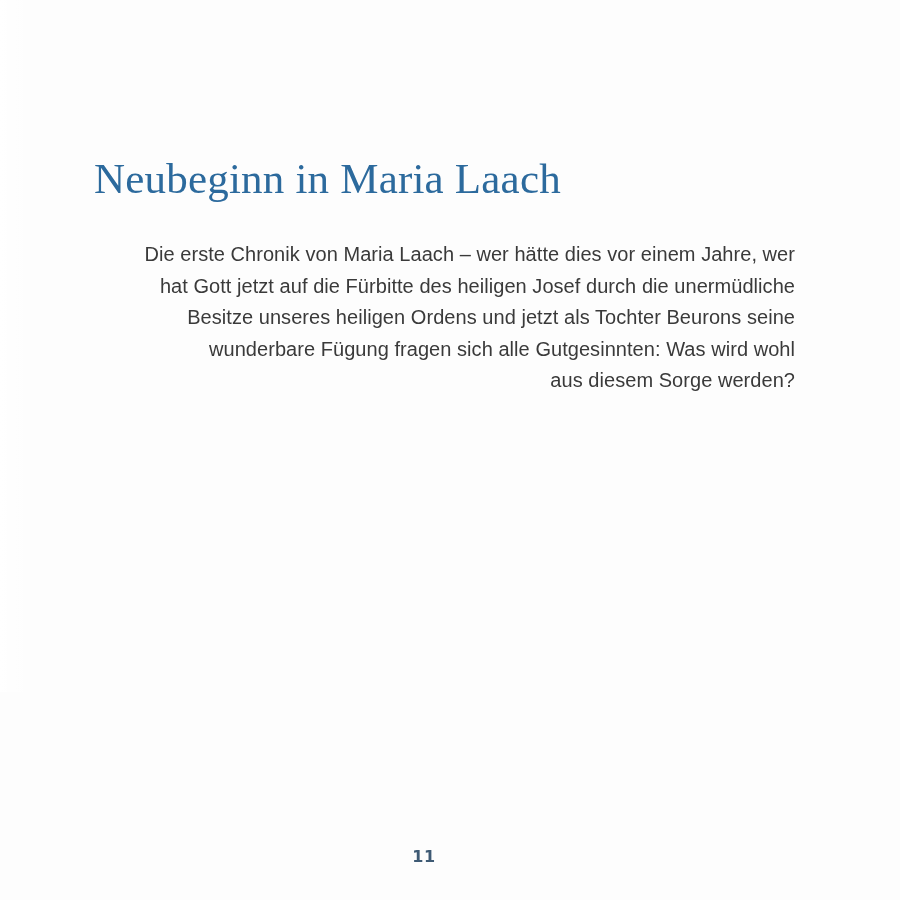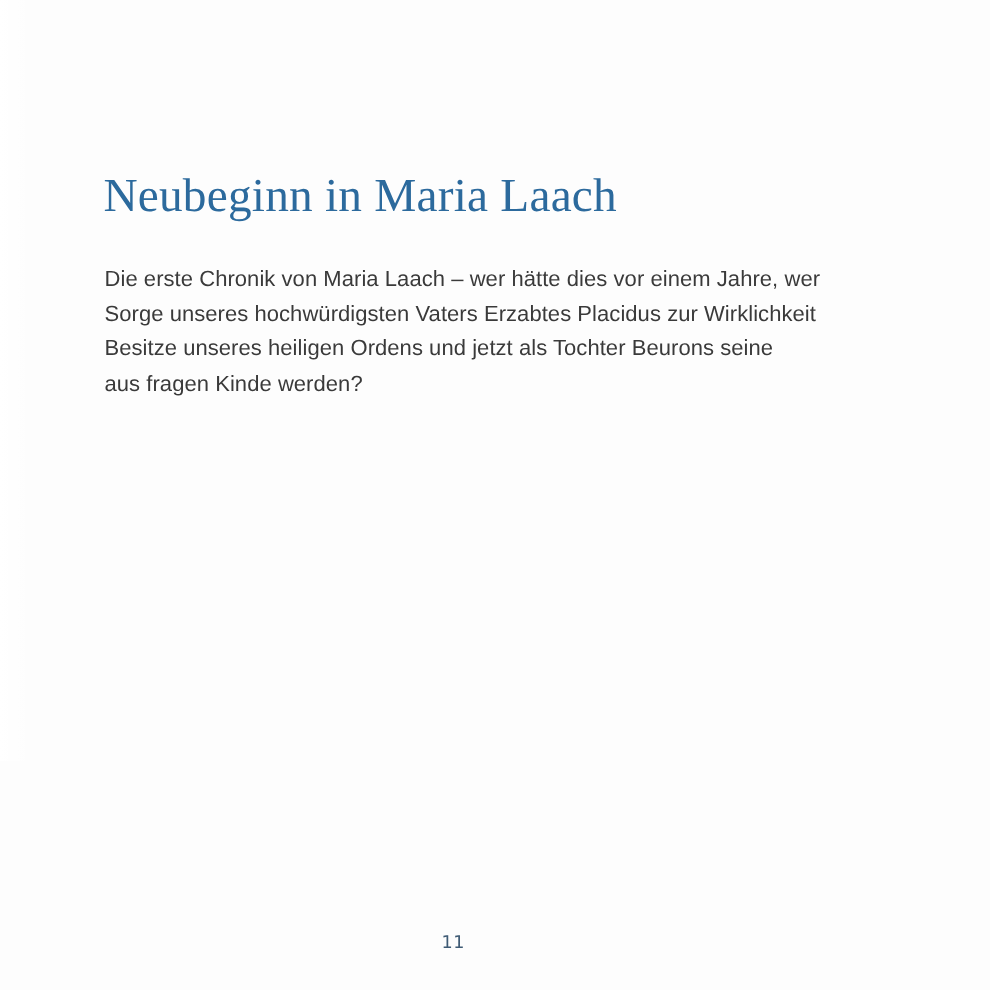--- a/index.html
+++ b/index.html
@@ -37,45 +37,47 @@
   }
   .paragraph {
     position: absolute;
     left: 95px;
     top: 239px;
     width: 700px;
     font-size: 20px;
     line-height: 31.6px;
     letter-spacing: 0.05px;
     color: var(--body, #3a3a3a);
+    text-align: right;
   }
   .paragraph .line {
     white-space: nowrap;
   }
   .pagenum {
     position: absolute;
-    left: 412px;
+    left: 424px;
     top: 847px;
     transform: translateX(-50%);
     font-family: "DejaVu Sans", sans-serif;
-    font-weight: 400;
+    font-weight: 700;
     font-size: 16px;
     letter-spacing: 0.5px;
     color: var(--pagenum, #3e5a74);
   }
 </style>
 </head>
 <body>
 
 <div class="page">
 
   <h1 class="heading">Neubeginn in Maria Laach</h1>
 
   <div class="paragraph">
     <div class="line">Die erste Chronik von Maria Laach – wer hätte dies vor einem Jahre, wer</div>
-    <div class="line">Sorge unseres hochwürdigsten Vaters Erzabtes Placidus zur Wirklichkeit</div>
+    <div class="line">hat Gott jetzt auf die Fürbitte des heiligen Josef durch die unermüdliche</div>
     <div class="line">Besitze unseres heiligen Ordens und jetzt als Tochter Beurons seine</div>
-    <div class="line">aus fragen Kinde werden?</div>
+    <div class="line">wunderbare Fügung fragen sich alle Gutgesinnten: Was wird wohl</div>
+    <div class="line">aus diesem Sorge werden?</div>
   </div>
 
   <div class="pagenum">11</div>
 
 </div>
 
 </body></html>

